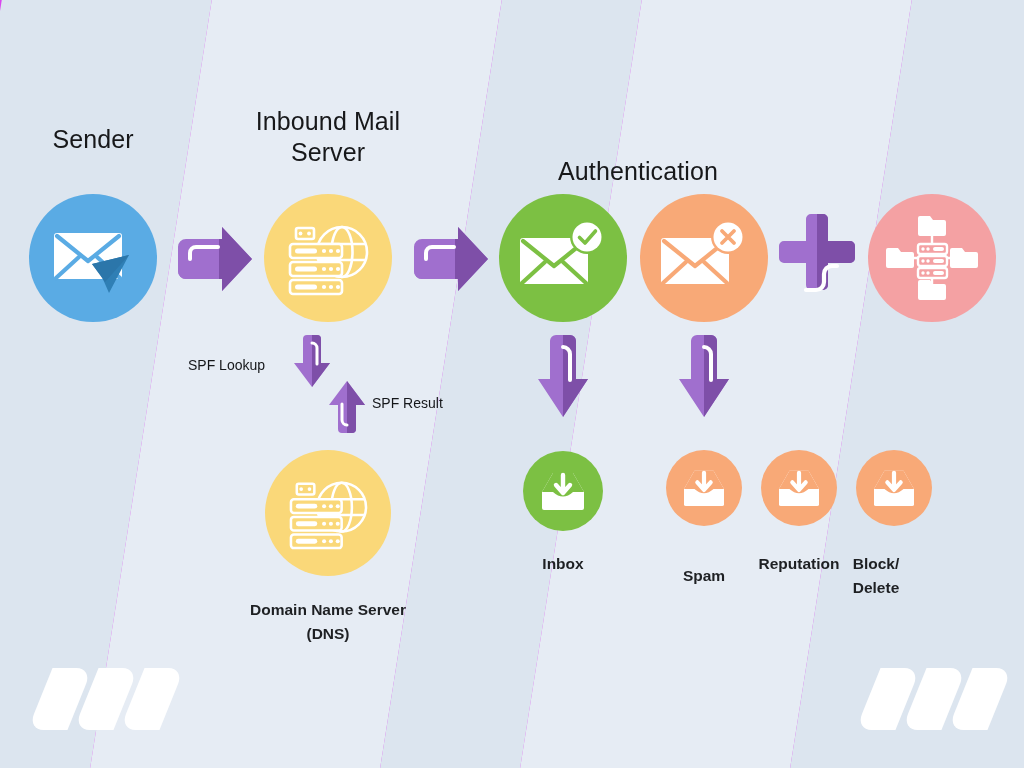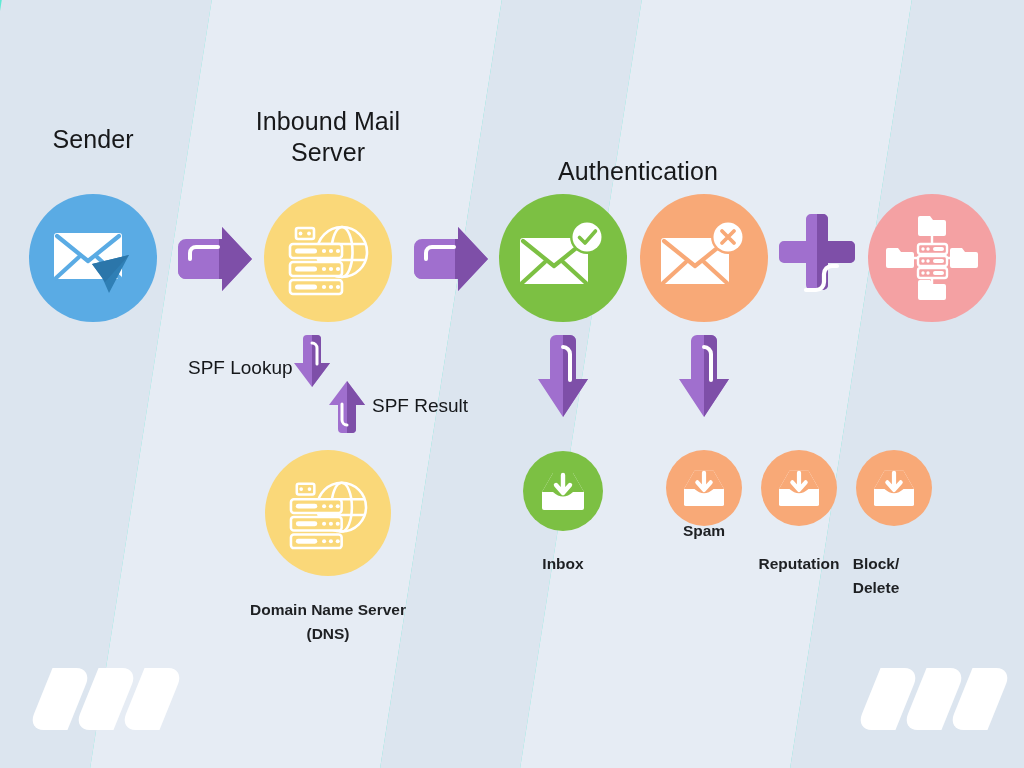--- a/index.html
+++ b/index.html
@@ -10,21 +10,21 @@
     width: 1024px;
     height: 768px;
     overflow: hidden;
     font-family: "Liberation Sans", sans-serif;
     background: #dde6ef;
   }
   #stage {
     position: relative;
     width: 1024px;
     height: 768px;
-    background: #5eead4;
+    background: #d946ef;
     overflow: hidden;
   }
   
   .stripe {
     position: absolute;
     top: -80px;
     height: 940px;
     transform: skewX(-9deg);
     pointer-events: none;
   }
@@ -63,21 +63,21 @@
     position: absolute;
     text-align: center;
     color: #1e2023;
     font-size: 15.5px;
     line-height: 1.55;
     font-weight: bold;
   }
   .small-label {
     position: absolute;
     color: #15171a;
-    font-size: 19px;
+    font-size: 14px;
     white-space: nowrap;
   }
   .flow-arrow {
     position: absolute;
   }
   .mini {
     position: absolute;
     border-radius: 50%;
     display: flex;
     align-items: center;
@@ -319,21 +319,21 @@
     <span>Inbox</span>
   </div>
 
   <div class="mini" style="left:666px; top:450px; width:76px; height:76px; background:#f8a977;">
     <svg width="44" height="40" viewBox="0 0 46 42">
       <path d="M13 3 h20 l11 19 v16 a2 2 0 0 1 -2 2 h-38 a2 2 0 0 1 -2 -2 v-16 Z" fill="#ffffff"></path>
       <path d="M13 3 h20 l11 19 h-11 a0 0 0 0 0 0 0 q-10 9 -20 0 h-11 Z" fill="#f8a977"></path>
       <path d="M23 5 v16 M16 15 l7 8 l7 -8" fill="none" stroke="#ffffff" stroke-width="4.4" stroke-linecap="round" stroke-linejoin="round"></path>
     </svg>
   </div>
-  <div class="caption" style="left:654px; top:519px; width:100px;">
+  <div class="caption" style="left:654px; top:564px; width:100px;">
     <span>Spam</span>
   </div>
 
   <div class="mini" style="left:761px; top:450px; width:76px; height:76px; background:#f8a977;">
     <svg width="44" height="40" viewBox="0 0 46 42">
       <path d="M13 3 h20 l11 19 v16 a2 2 0 0 1 -2 2 h-38 a2 2 0 0 1 -2 -2 v-16 Z" fill="#ffffff"></path>
       <path d="M13 3 h20 l11 19 h-11 a0 0 0 0 0 0 0 q-10 9 -20 0 h-11 Z" fill="#f8a977"></path>
       <path d="M23 5 v16 M16 15 l7 8 l7 -8" fill="none" stroke="#ffffff" stroke-width="4.4" stroke-linecap="round" stroke-linejoin="round"></path>
     </svg>
   </div>

